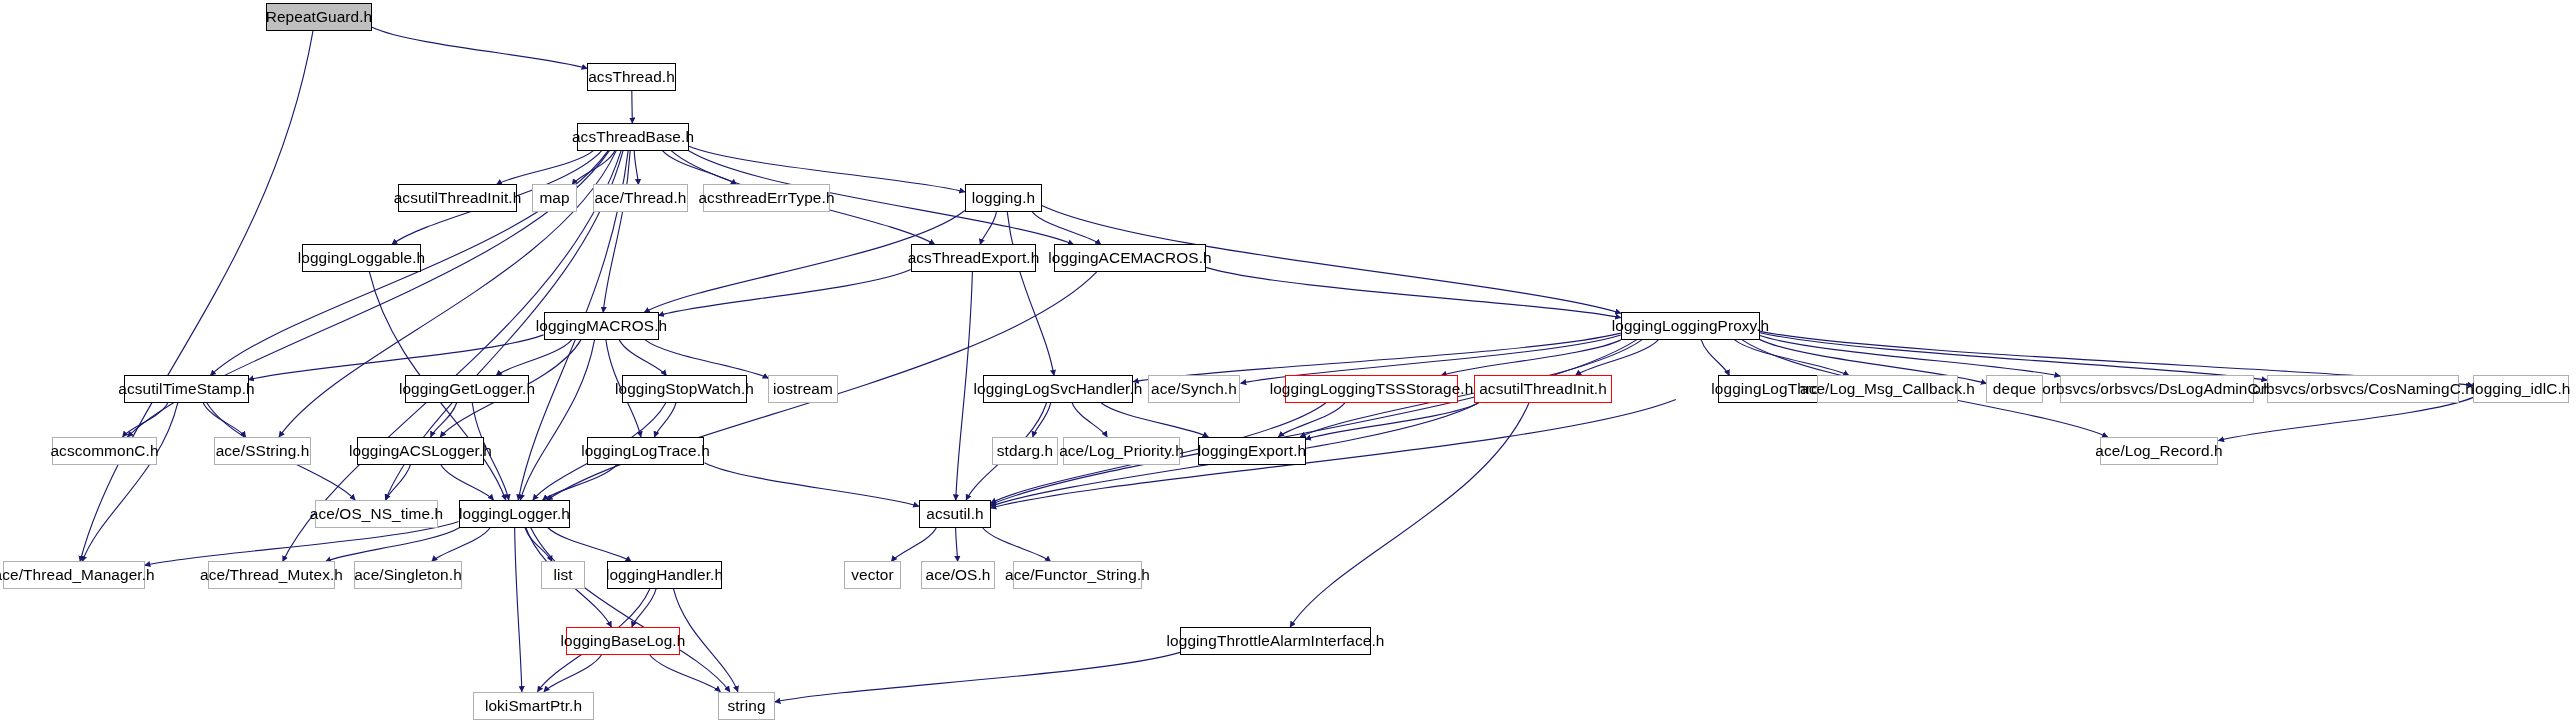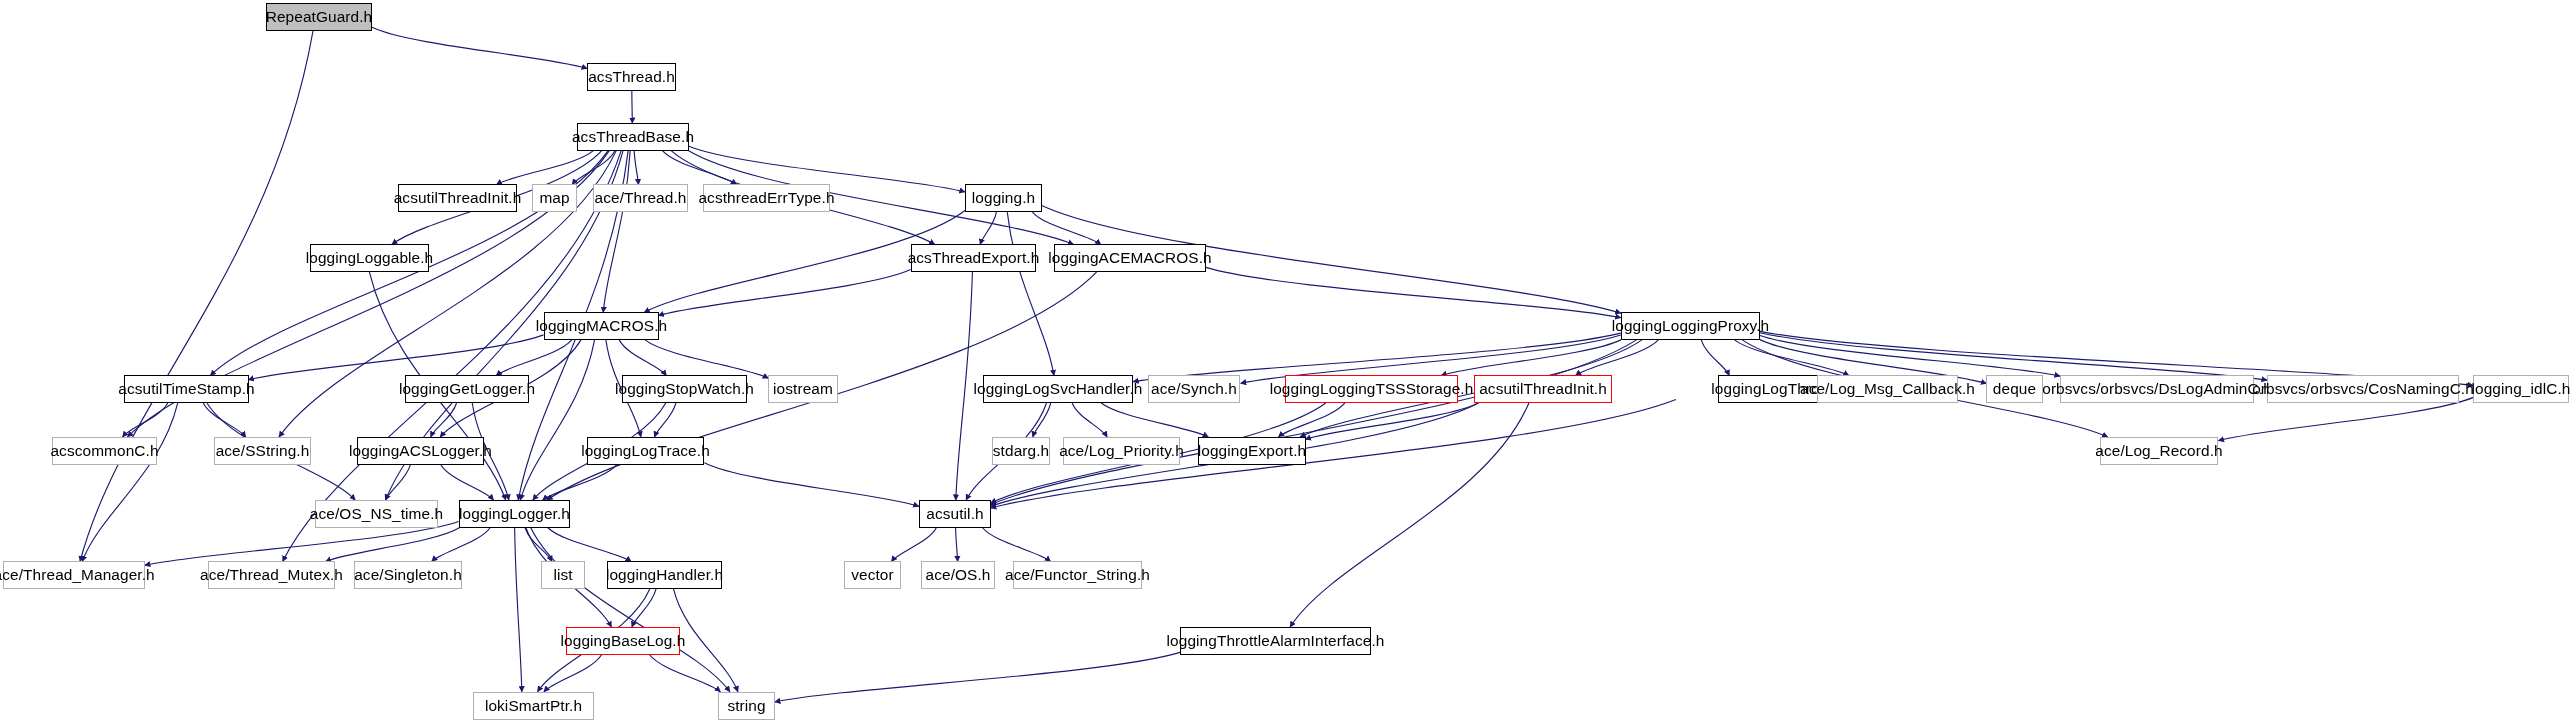--- a/index.html
+++ b/index.html
@@ -165,21 +165,21 @@
       </div>
       <div class="node sys" style="left: 593px; top: 184px; width: 95px;">
         <span class="node-label">ace/Thread.h</span>
       </div>
       <div class="node sys" style="left: 703px; top: 184px; width: 127px;">
         <span class="node-label">acsthreadErrType.h</span>
       </div>
       <div class="node" style="left: 965px; top: 184px; width: 77px;">
         <span class="node-label">logging.h</span>
       </div>
-      <div class="node" style="left: 302px; top: 244px; width: 119px; margin-left: 8px;">
+      <div class="node" style="left: 302px; top: 244px; width: 119px;">
         <span class="node-label">loggingLoggable.h</span>
       </div>
       <div class="node" style="left: 911px; top: 244px; width: 125px;">
         <span class="node-label">acsThreadExport.h</span>
       </div>
       <div class="node" style="left: 1054px; top: 244px; width: 152px;">
         <span class="node-label">loggingACEMACROS.h</span>
       </div>
       <div class="node" style="left: 544px; top: 312px; width: 115px;">
         <span class="node-label">loggingMACROS.h</span>
@@ -234,21 +234,21 @@
       </div>
       <div class="node sys" style="left: 214px; top: 437px; width: 97px;">
         <span class="node-label">ace/SString.h</span>
       </div>
       <div class="node" style="left: 357px; top: 437px; width: 127px;">
         <span class="node-label">loggingACSLogger.h</span>
       </div>
       <div class="node" style="left: 587px; top: 437px; width: 117px;">
         <span class="node-label">loggingLogTrace.h</span>
       </div>
-      <div class="node sys" style="left: 992px; top: 437px; width: 58px;">
+      <div class="node sys" style="left: 992px; top: 437px; width: 66px;">
         <span class="node-label">stdarg.h</span>
       </div>
       <div class="node sys" style="left: 1063px; top: 437px; width: 117px;">
         <span class="node-label">ace/Log_Priority.h</span>
       </div>
       <div class="node" style="left: 1198px; top: 437px; width: 108px;">
         <span class="node-label">loggingExport.h</span>
       </div>
       <div class="node sys" style="left: 2100px; top: 437px; width: 118px;">
         <span class="node-label">ace/Log_Record.h</span>

